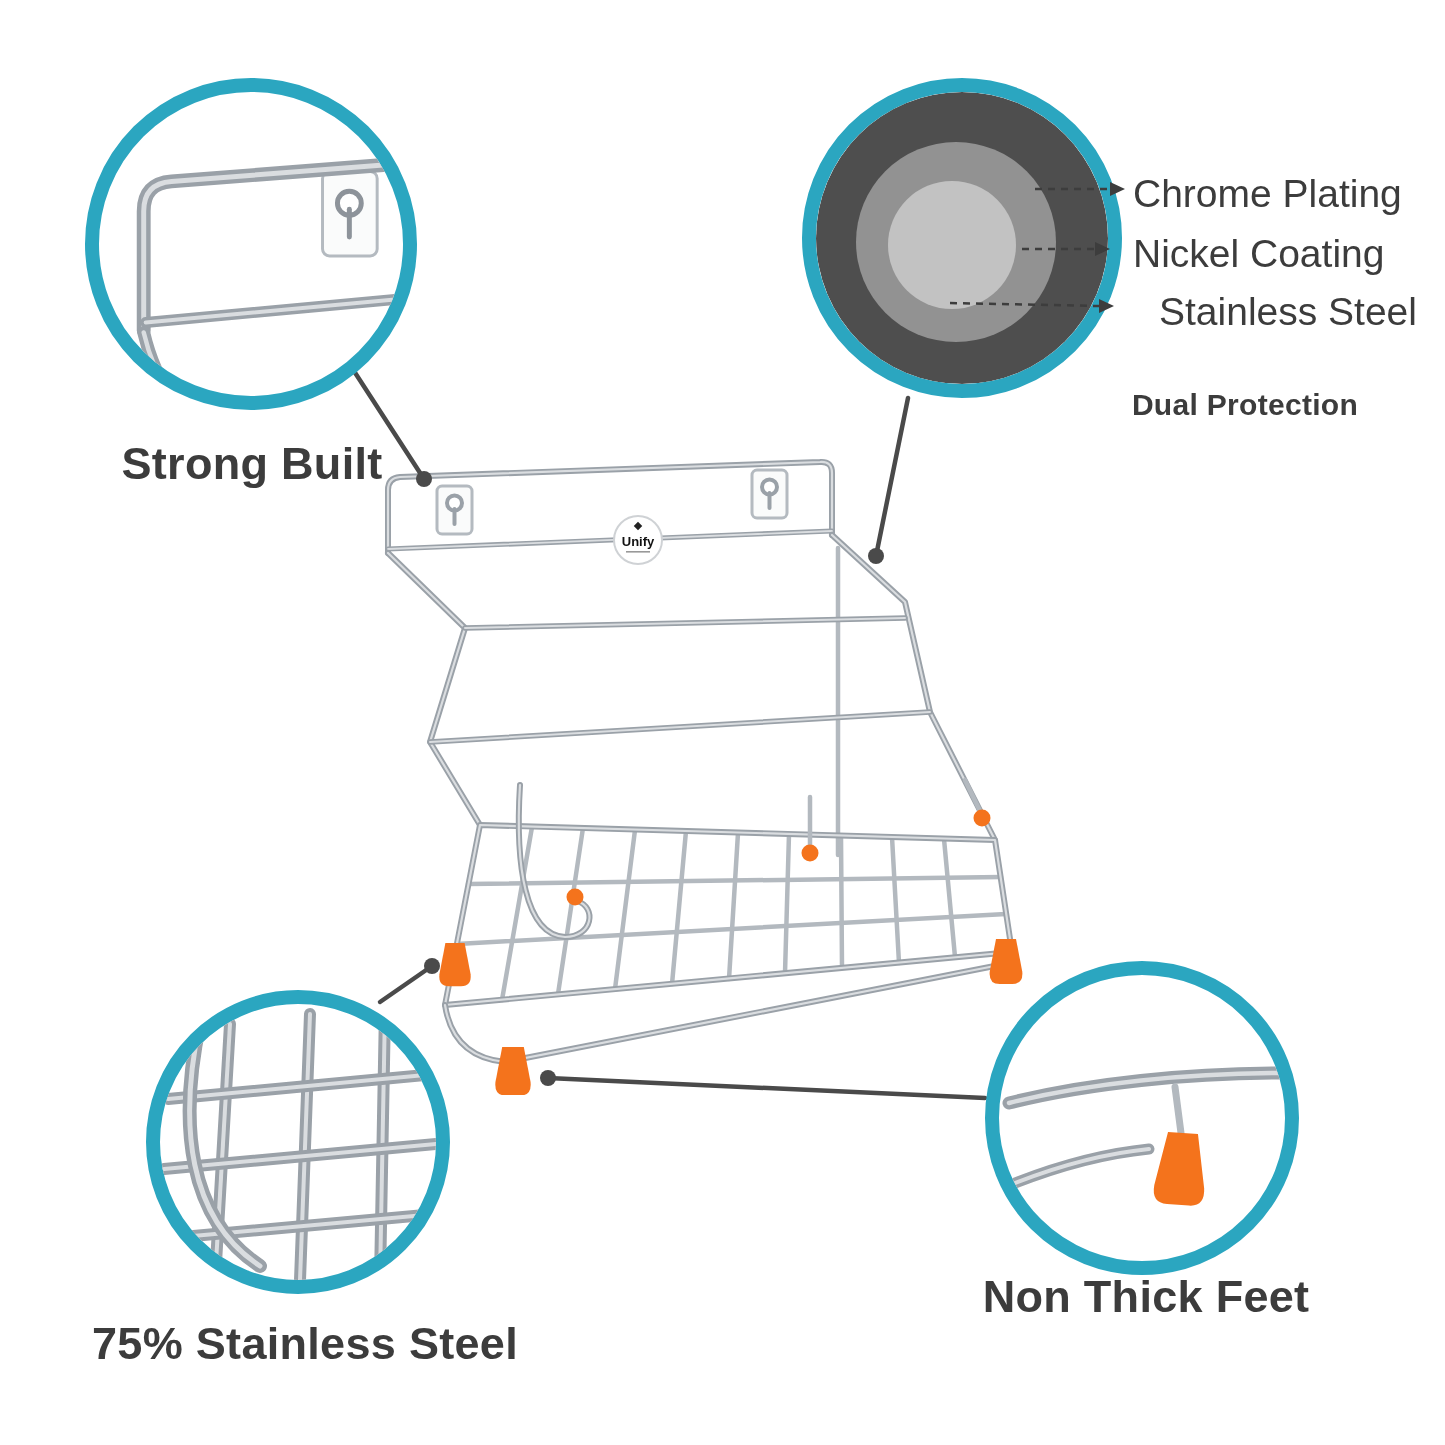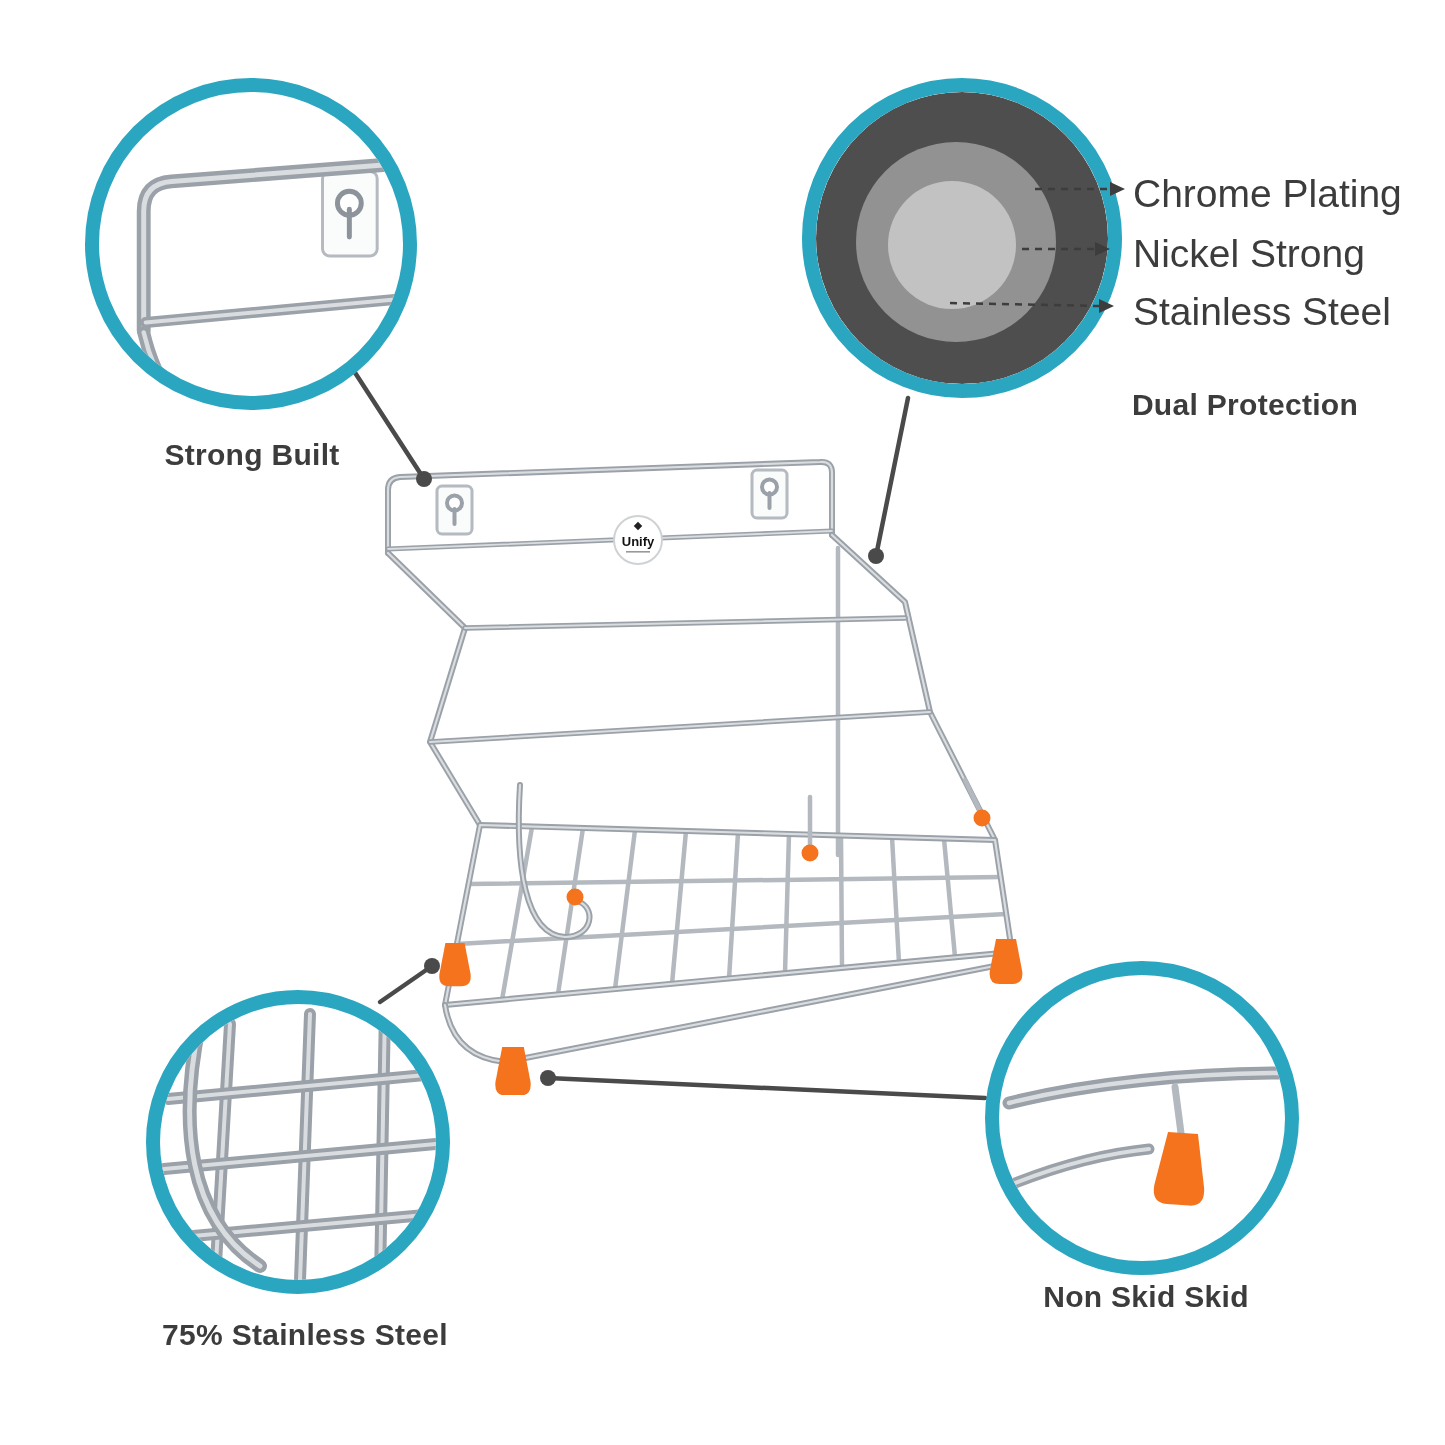--- a/index.html
+++ b/index.html
@@ -24,21 +24,21 @@
     position:absolute;border-radius:50%;
     border:14px solid var(--accent-teal,#2BA6C0);
     background:#fff;overflow:hidden;z-index:4;
   }
   .callout svg{width:100%;height:100%;}
 
   .product-svg{position:absolute;left:365px;top:445px;width:690px;height:650px;z-index:2;}
 
   .big-label{
     position:absolute;color:var(--text-dark,#3C3C3C);
-    font-size:30px;font-weight:700;text-align:center;z-index:5;
+    font-size:45px;font-weight:700;text-align:center;z-index:5;
     letter-spacing:.3px;
   }
   .layer-label{
     position:absolute;color:var(--text-dark,#3C3C3C);
     font-size:39px;font-weight:400;white-space:nowrap;z-index:6;
   }
   .two-line{line-height:50px;}
 
   
   .ch1{stroke:var(--chrome-dark,#9aa1a8);fill:none;stroke-linecap:round;stroke-linejoin:round;}
@@ -182,22 +182,22 @@
   <div class="big-label" style="left:87px;top:438px;width:330px">Strong Built</div>
 
   <div class="callout" style="left:802px;top:78px;width:320px;height:320px">
     <svg viewBox="0 0 292 292">
       <circle cx="146" cy="146" r="146" style="fill:var(--layer-dark-gray,#4E4E4E)"></circle>
       <circle cx="140" cy="150" r="100" style="fill:var(--layer-mid-gray,#929292)"></circle>
       <circle cx="136" cy="153" r="64" style="fill:var(--layer-light-gray,#C2C2C2)"></circle>
     </svg>
   </div>
   <div class="layer-label" style="left:1133px;top:172px">Chrome Plating</div>
-  <div class="layer-label" style="left:1133px;top:232px">Nickel Strong</div>
-  <div class="layer-label" style="left:1133px;top:290px">Stainless Steel</div>
+  <div class="layer-label" style="left:1133px;top:232px">Nickel Coating</div>
+  <div class="layer-label" style="left:1159px;top:290px">Stainless Steel</div>
   <div class="big-label" style="left:1080px;top:388px;width:330px;font-weight:600;font-size:30px">Dual Protection</div>
 
   <div class="callout" style="left:146px;top:990px;width:304px;height:304px">
     <svg viewBox="0 0 276 276">
       <path class="ch1" stroke-width="12" d="M70,20 L55,276"></path>
       <path class="ch2" stroke-width="4" d="M70,20 L55,276"></path>
       <path class="ch1" stroke-width="12" d="M150,10 L140,276"></path>
       <path class="ch2" stroke-width="4" d="M150,10 L140,276"></path>
       <path class="ch1" stroke-width="12" d="M225,5 L220,276"></path>
       <path class="ch2" stroke-width="4" d="M225,5 L220,276"></path>
@@ -220,21 +220,21 @@
       </defs>
       <path class="ch1" stroke-width="13" d="M10,128 C90,108 190,98 286,98"></path>
       <path class="ch2" stroke-width="4.5" d="M10,128 C90,108 190,98 286,98"></path>
       <path class="ch1" stroke-width="11" d="M6,212 C60,190 110,178 150,174"></path>
       <path class="ch2" stroke-width="4" d="M6,212 C60,190 110,178 150,174"></path>
       <path class="ch3" stroke-width="7" d="M176,112 L182,158"></path>
       <use href="#pf2" class="orange-fill" transform="translate(184,158) rotate(4)"></use>
     </svg>
   </div>
   <div class="big-label two-line" style="left:936px;top:1272px;width:420px">
-    <div>Non Skid Skid</div>
+    <div>Non Thick Feet</div>
   </div>
 
   <svg class="layer-svg z6" viewBox="0 0 1445 1445">
     <g>
       <path class="dash" d="M1035,189 L1110,189"></path>
       <polygon class="ahead" points="1110,182 1125,189 1110,196"></polygon>
     </g>
     <g>
       <path class="dash" d="M1022,249 L1095,249"></path>
       <polygon class="ahead" points="1095,242 1110,249 1095,256"></polygon>

